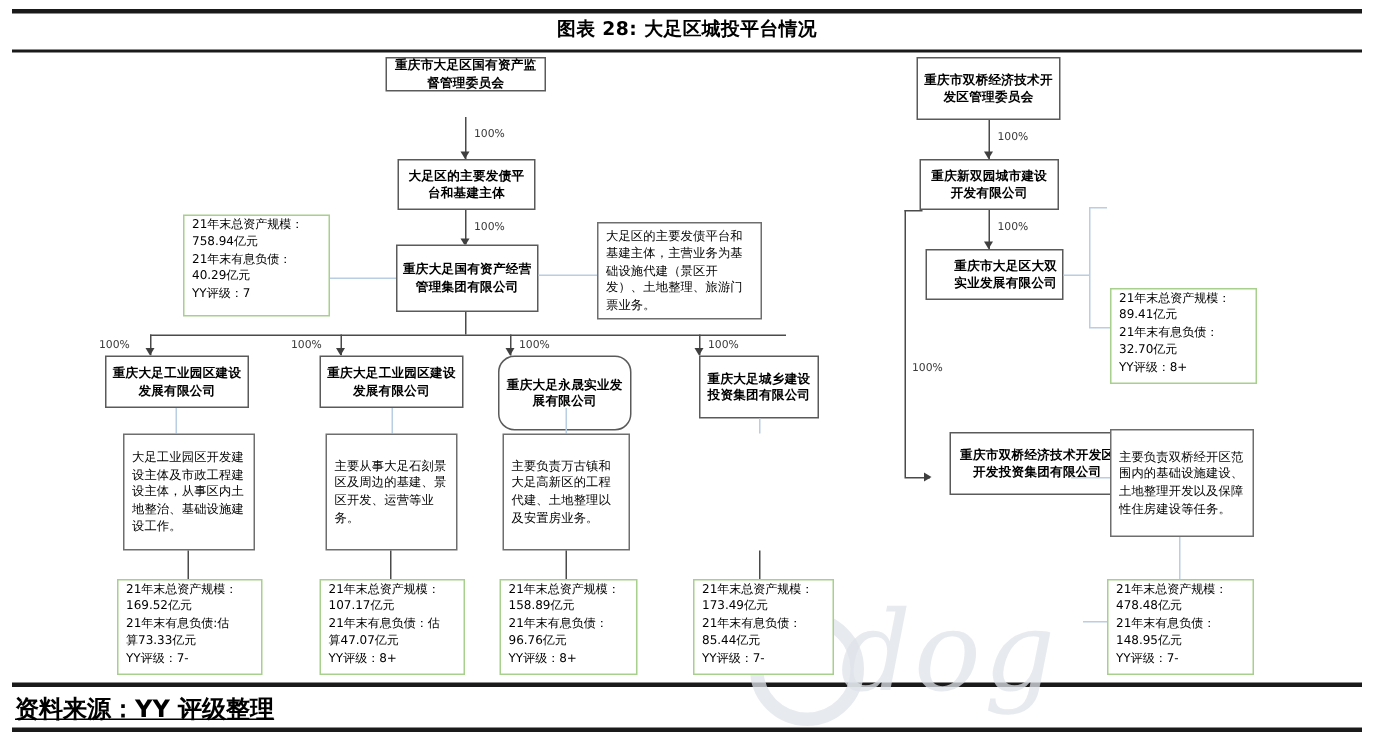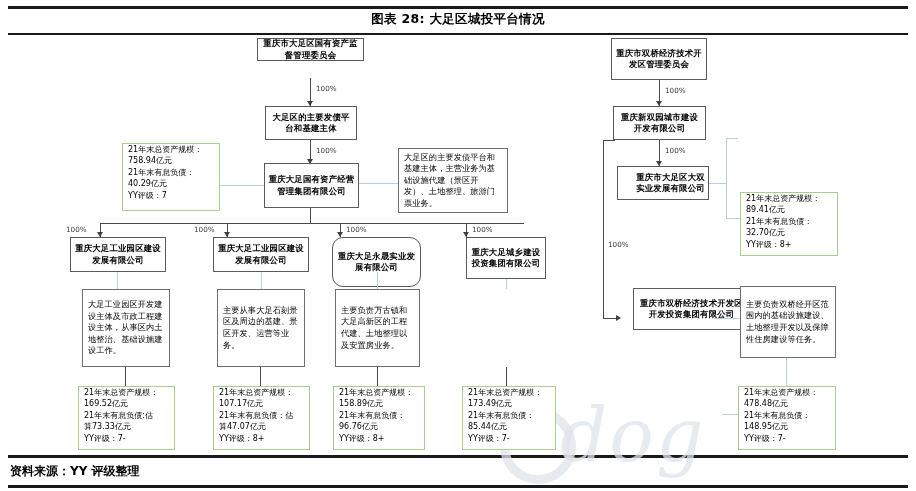--- a/index.html
+++ b/index.html
@@ -20,21 +20,21 @@
   .rule-above-src{top:455px;height:3px;}
   .rule-bottom{top:485px;height:3px;}
 
   .chart-title{
     position:absolute;top:11px;left:0;width:916px;
     text-align:center;font-weight:bold;font-size:12.5px;
     letter-spacing:.3px;
   }
   .source{
     position:absolute;top:463px;left:10px;
-    font-weight:bold;font-size:12px;
+    font-weight:bold;font-size:16px;text-decoration:underline;
   }
 
   
   .watermark{
     position:absolute;left:560px;top:392px;
     font-family:"DejaVu Serif","Liberation Serif",serif;
     font-size:74px;color:#dfe4ea;opacity:.75;
     letter-spacing:2px;font-style:italic;
     pointer-events:none;user-select:none;
     white-space:nowrap;

